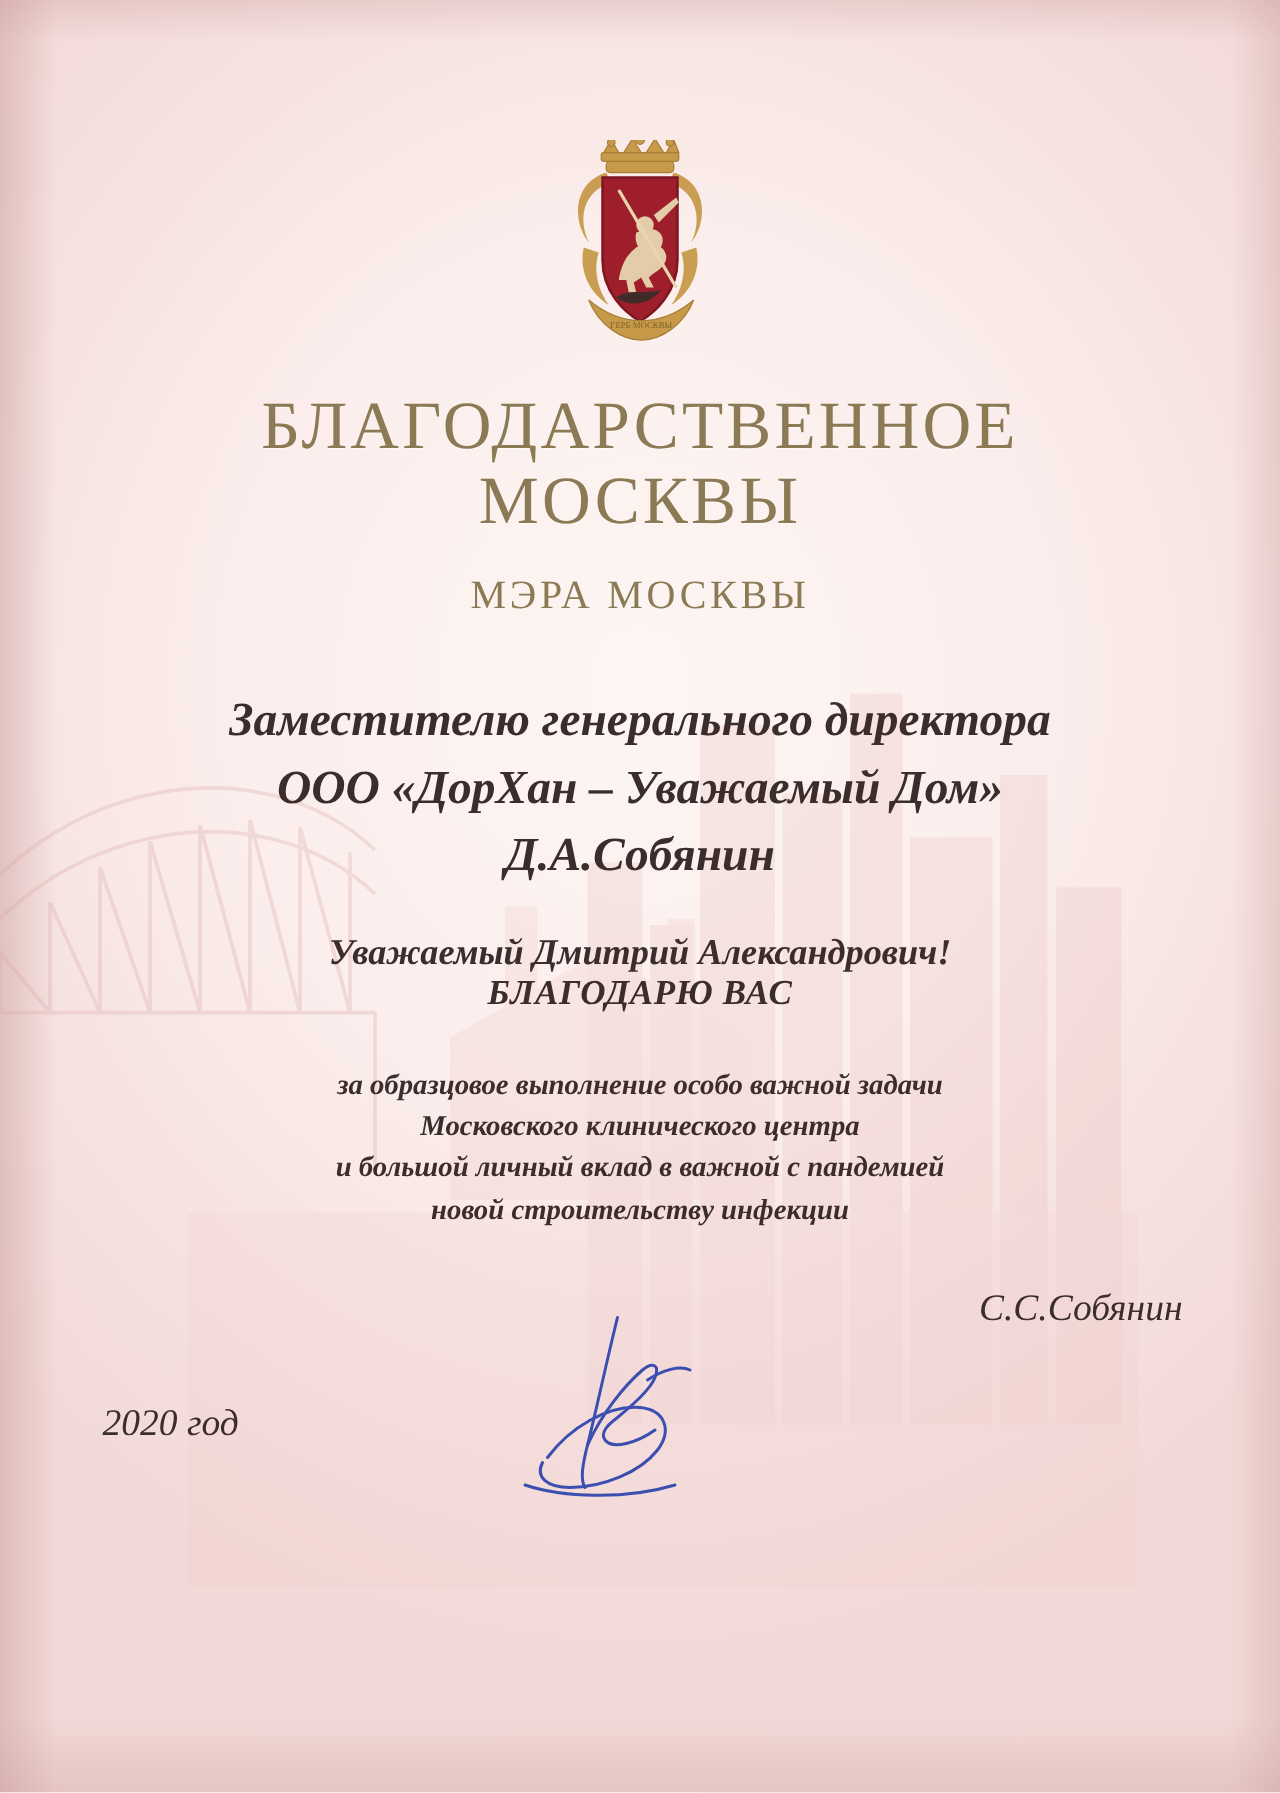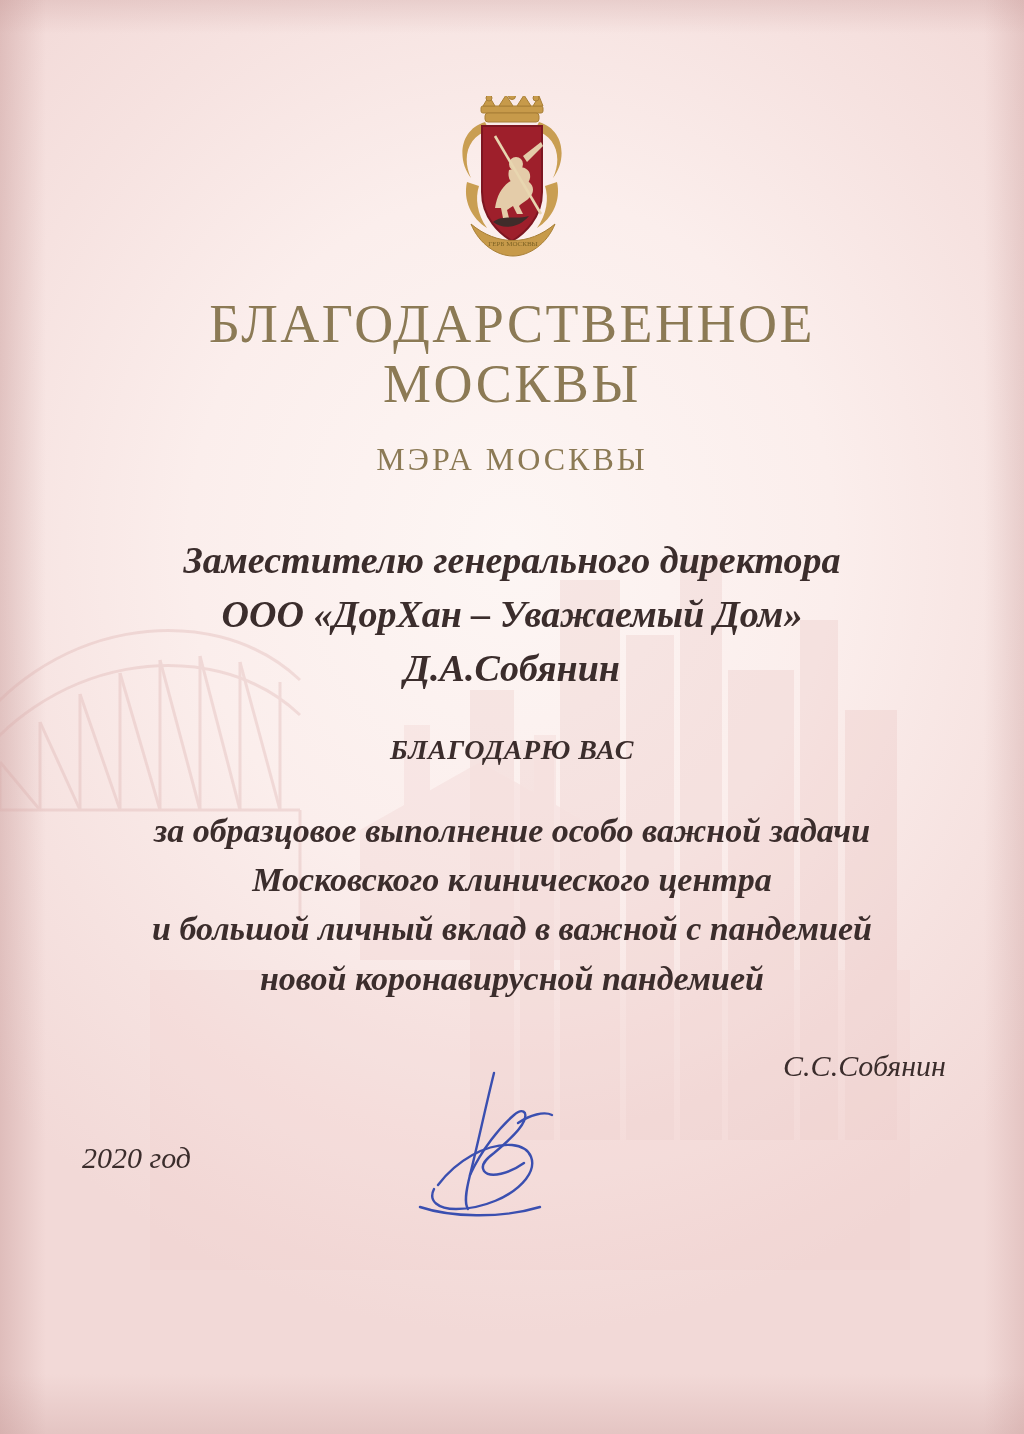--- a/index.html
+++ b/index.html
@@ -63,21 +63,21 @@
     pointer-events: none;
   }
   .watermark svg { display: block; width: 100%; height: 100%; }
 
   .content {
     position: relative;
     z-index: 3;
     width: 100%;
     height: 100%;
     box-sizing: border-box;
-    padding: 0 60px;
+    padding: 16px 60px;
     text-align: center;
   }
 
   
   .emblem {
     margin: 0 auto;
     padding-top: 96px;
     width: 150px;
   }
   .emblem svg { display: block; width: 150px; height: 168px; }
@@ -112,32 +112,31 @@
     color: #3b2d2c;
   }
   .salutation {
     margin-top: 34px;
     font-style: italic;
     font-weight: bold;
     font-size: 29px;
     color: #3b2d2c;
   }
   .thanks {
-    margin-top: 38px;
     font-style: italic;
     font-weight: bold;
     font-size: 28px;
     letter-spacing: 0.5px;
     color: #3b2d2c;
   }
   .reason {
     margin-top: 40px;
     font-style: italic;
     font-weight: bold;
-    font-size: 34px;
+    font-size: 23px;
     line-height: 1.45;
     color: #3b2d2c;
   }
 
   
   .signature-row {
     position: relative;
     margin-top: 46px;
     height: 180px;
   }
@@ -268,28 +267,29 @@
     </div>
 
     <div class="subtitle">МЭРА МОСКВЫ</div>
 
     <div class="addressee">
       <div>Заместителю генерального директора</div>
       <div>ООО «ДорХан – Уважаемый Дом»</div>
       <div>Д.А.Собянин</div>
     </div>
 
+    <div class="salutation">Уважаемый Дмитрий Александрович!</div>
 
     <div class="thanks">БЛАГОДАРЮ ВАС</div>
 
     <div class="reason">
       <div>за образцовое выполнение особо важной задачи</div>
       <div>Московского клинического центра</div>
       <div>и большой личный вклад в важной с пандемией</div>
-      <div>новой коронавирусной пандемией</div>
+      <div>новой строительству инфекции</div>
     </div>
 
     <div class="signature-row">
       <div class="signer">С.С.Собянин</div>
       <div class="signature-mark">
         <svg viewBox="0 0 260 170" aria-hidden="true">
           <g fill="none" stroke="#3a4fb0" stroke-width="2.4" stroke-linecap="round">
             <path d="M104,16 C96,48 88,86 80,118 C76,134 74,146 78,152"></path>
             <path d="M80,118 C92,92 110,70 124,58 C132,51 138,54 134,64
                      C130,74 116,86 104,96 C96,102 90,108 94,114

